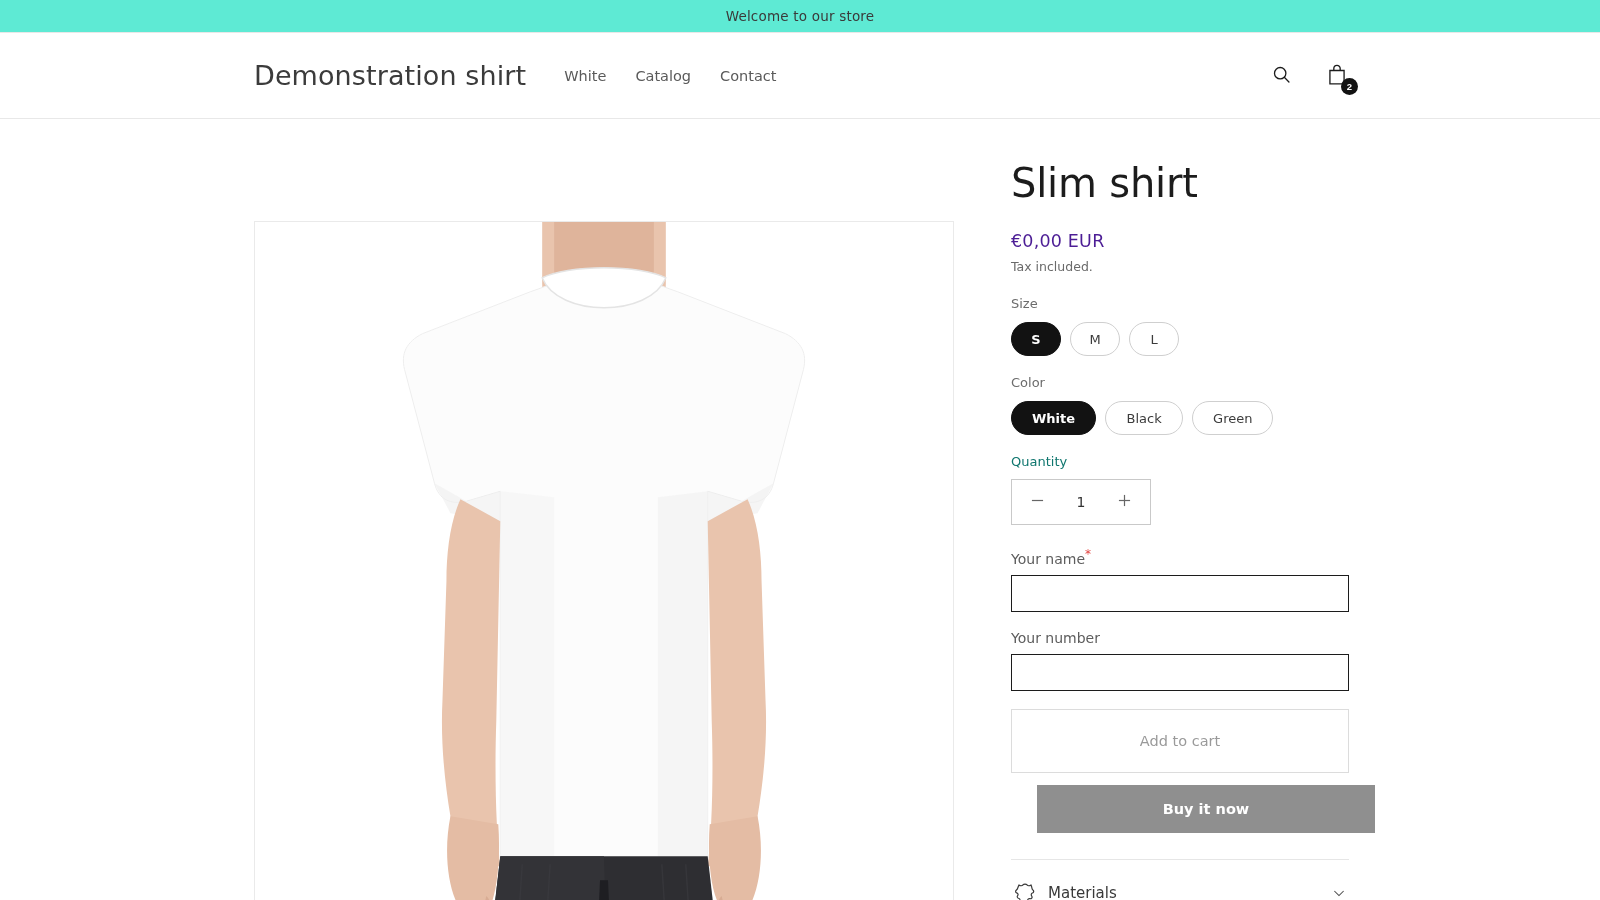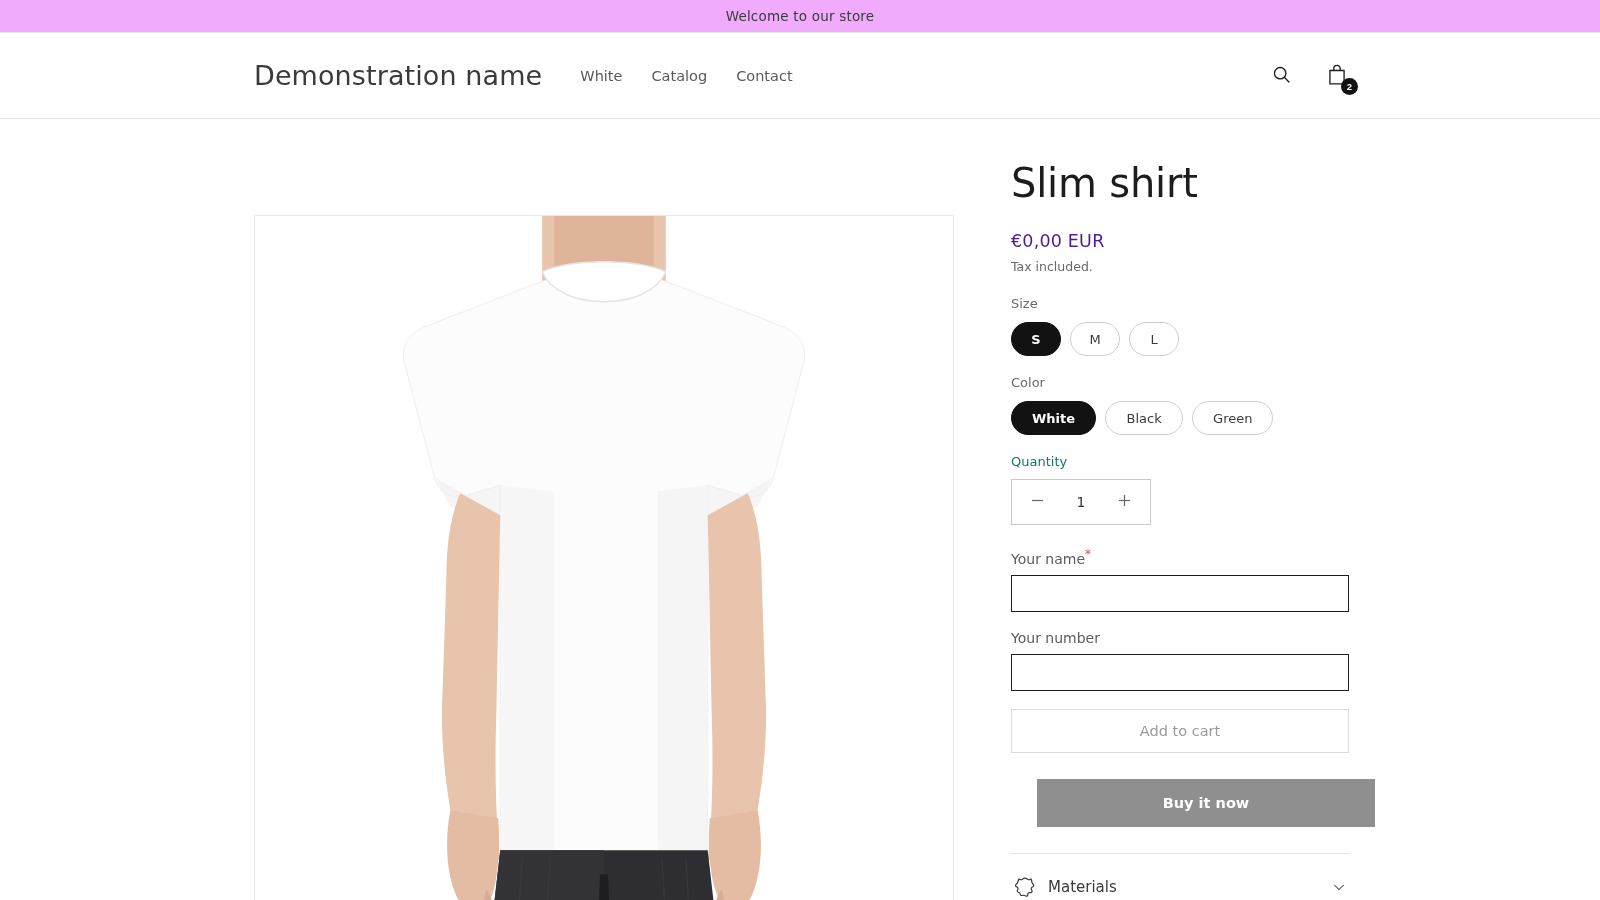--- a/index.html
+++ b/index.html
@@ -10,21 +10,21 @@
     font-family: "DejaVu Sans", sans-serif;
     overflow: hidden;
   }
   .page { width: 1600px; height: 900px; position: relative; background:#fff; }
 
   
   .announcement {
     height: 33px;
     display: flex; align-items: center; justify-content: center;
     border-bottom: 1px solid #e8e8e8;
-    background: #f0abfc;
+    background: #5eead4;
   }
   .announcement-text {
     font-size: 13.5px; color: #3a3a3a; letter-spacing: .2px;
   }
 
   
   .header {
     height: 86px;
     border-bottom: 1px solid #e8e8e8;
     display: flex; align-items: center;
@@ -115,23 +115,23 @@
   .req-star { color: #e2433f; font-size: 12px; vertical-align: super; }
   .text-input {
     width: 338px; height: 37px; border: 1px solid #1c1c1c;
     background: #fff; margin-bottom: 18px;
     font-size: 14px; color: #222; padding: 0 10px;
     font-family: "DejaVu Sans", sans-serif;
     outline: none;
   }
 
   .btn-add {
-    width: 338px; height: 44px; background: #fff;
+    width: 338px; height: 64px; background: #fff;
     border: 1px solid #dcdcdc; color: #9a9a9a;
-    font-size: 14.5px; cursor: pointer; margin-bottom: 26px;
+    font-size: 14.5px; cursor: pointer; margin-bottom: 12px;
     font-family: "DejaVu Sans", sans-serif;
   }
   .btn-buy {
     width: 338px; height: 48px; background: #8f8f8f;
     border: none; color: #ffffff; font-weight: 700;
     font-size: 14.5px; cursor: pointer; margin-bottom: 26px;
     font-family: "DejaVu Sans", sans-serif;
     margin-left: 26px;
   }
 
@@ -147,21 +147,21 @@
 </head>
 <body>
 
 <div class="page">
 
   <div class="announcement">
     <span class="announcement-text">Welcome to our store</span>
   </div>
 
   <div class="header">
-    <div class="brand">Demonstration name</div>
+    <div class="brand">Demonstration shirt</div>
     <div class="nav">
       <a class="nav-link">White</a>
       <a class="nav-link">Catalog</a>
       <a class="nav-link">Contact</a>
     </div>
     <div class="header-actions">
       <button class="icon-btn">
         <span>
           <svg width="21" height="21" viewBox="0 0 24 24" fill="none" stroke="#1c1c1c" stroke-width="1.5">
             <circle cx="10.5" cy="10.5" r="6.5"></circle>

